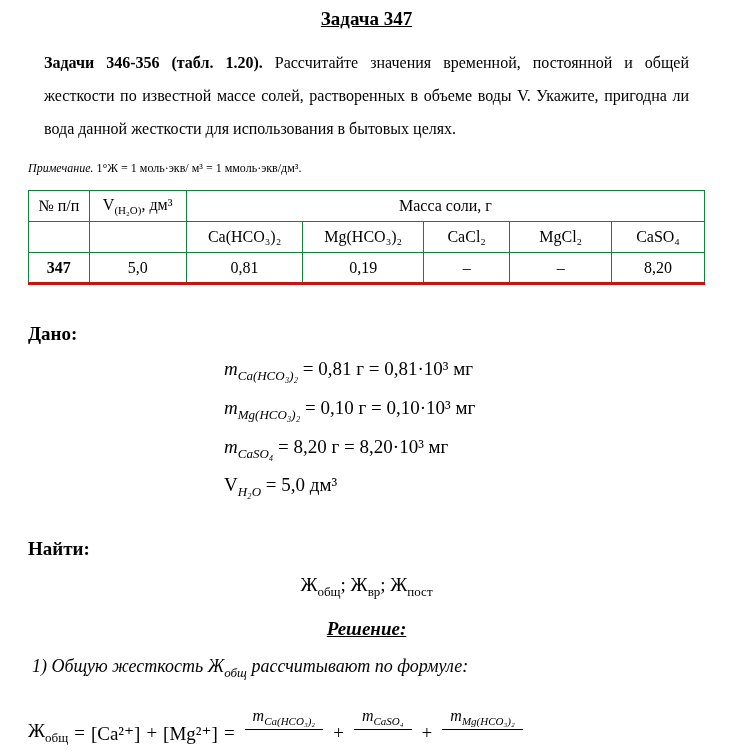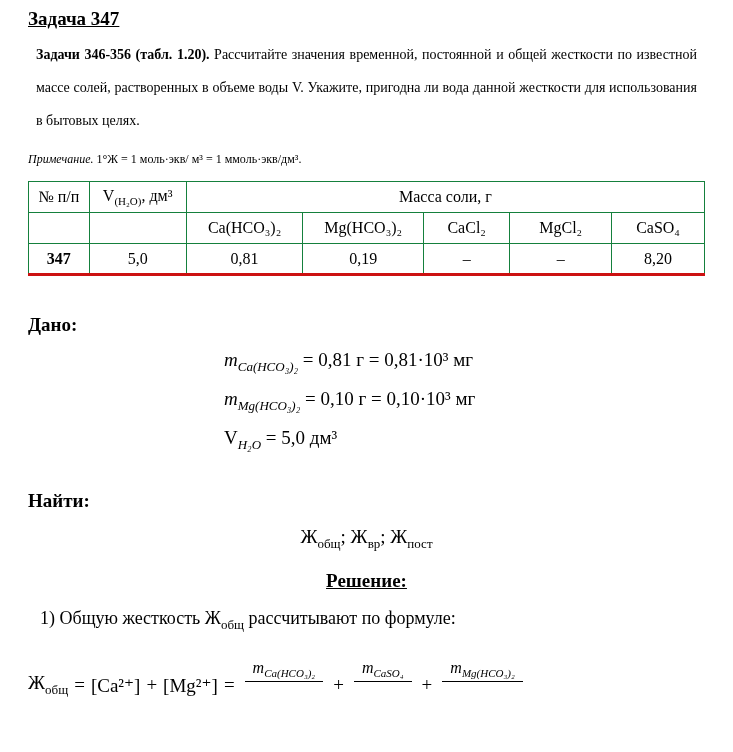--- a/index.html
+++ b/index.html
@@ -4,25 +4,25 @@
 <style>
   html, body { margin: 0; padding: 0; }
   body {
     width: 733px; height: 752px; overflow: hidden;
     background: #ffffff; color: #000;
     font-family: "Liberation Serif", "DejaVu Serif", serif;
   }
   .page { padding: 6px 28px 0 28px; }
 
   .doc-title {
-    text-align: left; font-weight: bold; text-decoration: underline;
+    text-align: center; font-weight: bold; text-decoration: underline;
     font-size: 19px; margin: 2px 0 0 0;
   }
   .para {
-    font-size: 14px; line-height: 33px; text-align: justify; margin: 8px;
+    font-size: 16px; line-height: 33px; text-align: justify; margin: 16px;
   }
   .para .lead-bold { font-weight: bold; }
   .note { font-size: 12px; margin: 15px 0 14px 0; }
   .note .lead-italic { font-style: italic; }
 
   table.grid { border-collapse: collapse; width: 677px; margin: 10px 0 0 0; }
   table.grid td {
     border: 1px solid #15803d; text-align: center; vertical-align: middle;
     font-size: 16px; padding: 4px 4px; height: 22px;
   }
@@ -37,23 +37,23 @@
   .math-line { font-size: 19px; margin: 13px 0; font-style: normal; }
   .math-lead { font-style: italic; }
   .math-line sub { font-size: 13px; font-style: italic; }
   .math-rest { font-style: normal; }
 
   .najti-line { text-align: center; font-size: 19px; margin: 14px 0 10px 0; }
   .najti-line sub { font-size: 13px; }
 
   .solution-title {
     text-align: center; font-weight: bold; text-decoration: underline;
-    font-size: 19px; margin: 18px 0 8px 0;
+    font-size: 19px; margin: 18px 0 8px 0; font-style: italic;
   }
-  .step { font-size: 18px; margin: 16px 0 0 12px; }
+  .step { font-size: 18px; margin: 16px 0 0 4px; font-style: italic; }
   .step sub { font-size: 13px; }
 
   .formula-row {
     display: flex; align-items: center; font-size: 19px;
     margin-top: 26px; white-space: nowrap;
   }
   .formula-row .op { margin: 0 6px; }
   .formula-row sub { font-size: 13px; }
   .frac { display: inline-flex; flex-direction: column; align-items: center; margin: 0 4px; }
   .frac .num { font-size: 16px; padding: 0 8px 2px 8px; font-style: italic; }
@@ -99,20 +99,21 @@
     </tr>
   </tbody>
     </table>
   <div class="red-underline" style="background: rgb(204, 17, 17);"></div>
 
   <div class="section-label">Дано:</div>
 
   <div class="given-block">
     <div class="math-line"><span class="math-lead">m</span><sub>Ca(HCO₃)₂</sub><span class="math-rest"> = 0,81 г =  0,81·10³ мг</span></div>
     <div class="math-line"><span class="math-lead">m</span><sub>Mg(HCO₃)₂</sub><span class="math-rest"> = 0,10 г =  0,10·10³ мг</span></div>
+    <div class="math-line"><span class="math-lead">m</span><sub>CaSO₄</sub><span class="math-rest"> = 8,20 г =  8,20·10³ мг</span></div>
     <div class="math-line"><span>V</span><sub>H₂O</sub><span class="math-rest"> = 5,0 дм³</span></div>
   </div>
 
   <div class="section-label">Найти:</div>
 
   <div class="najti-line"><span>Ж</span><sub>общ</sub><span>; Ж</span><sub>вр</sub><span>; Ж</span><sub>пост</sub></div>
 
   <div class="solution-title">Решение:</div>
 
   <div class="step"><span>1) Общую жесткость  Ж</span><sub>общ</sub><span>  рассчитывают по формуле:</span></div>

